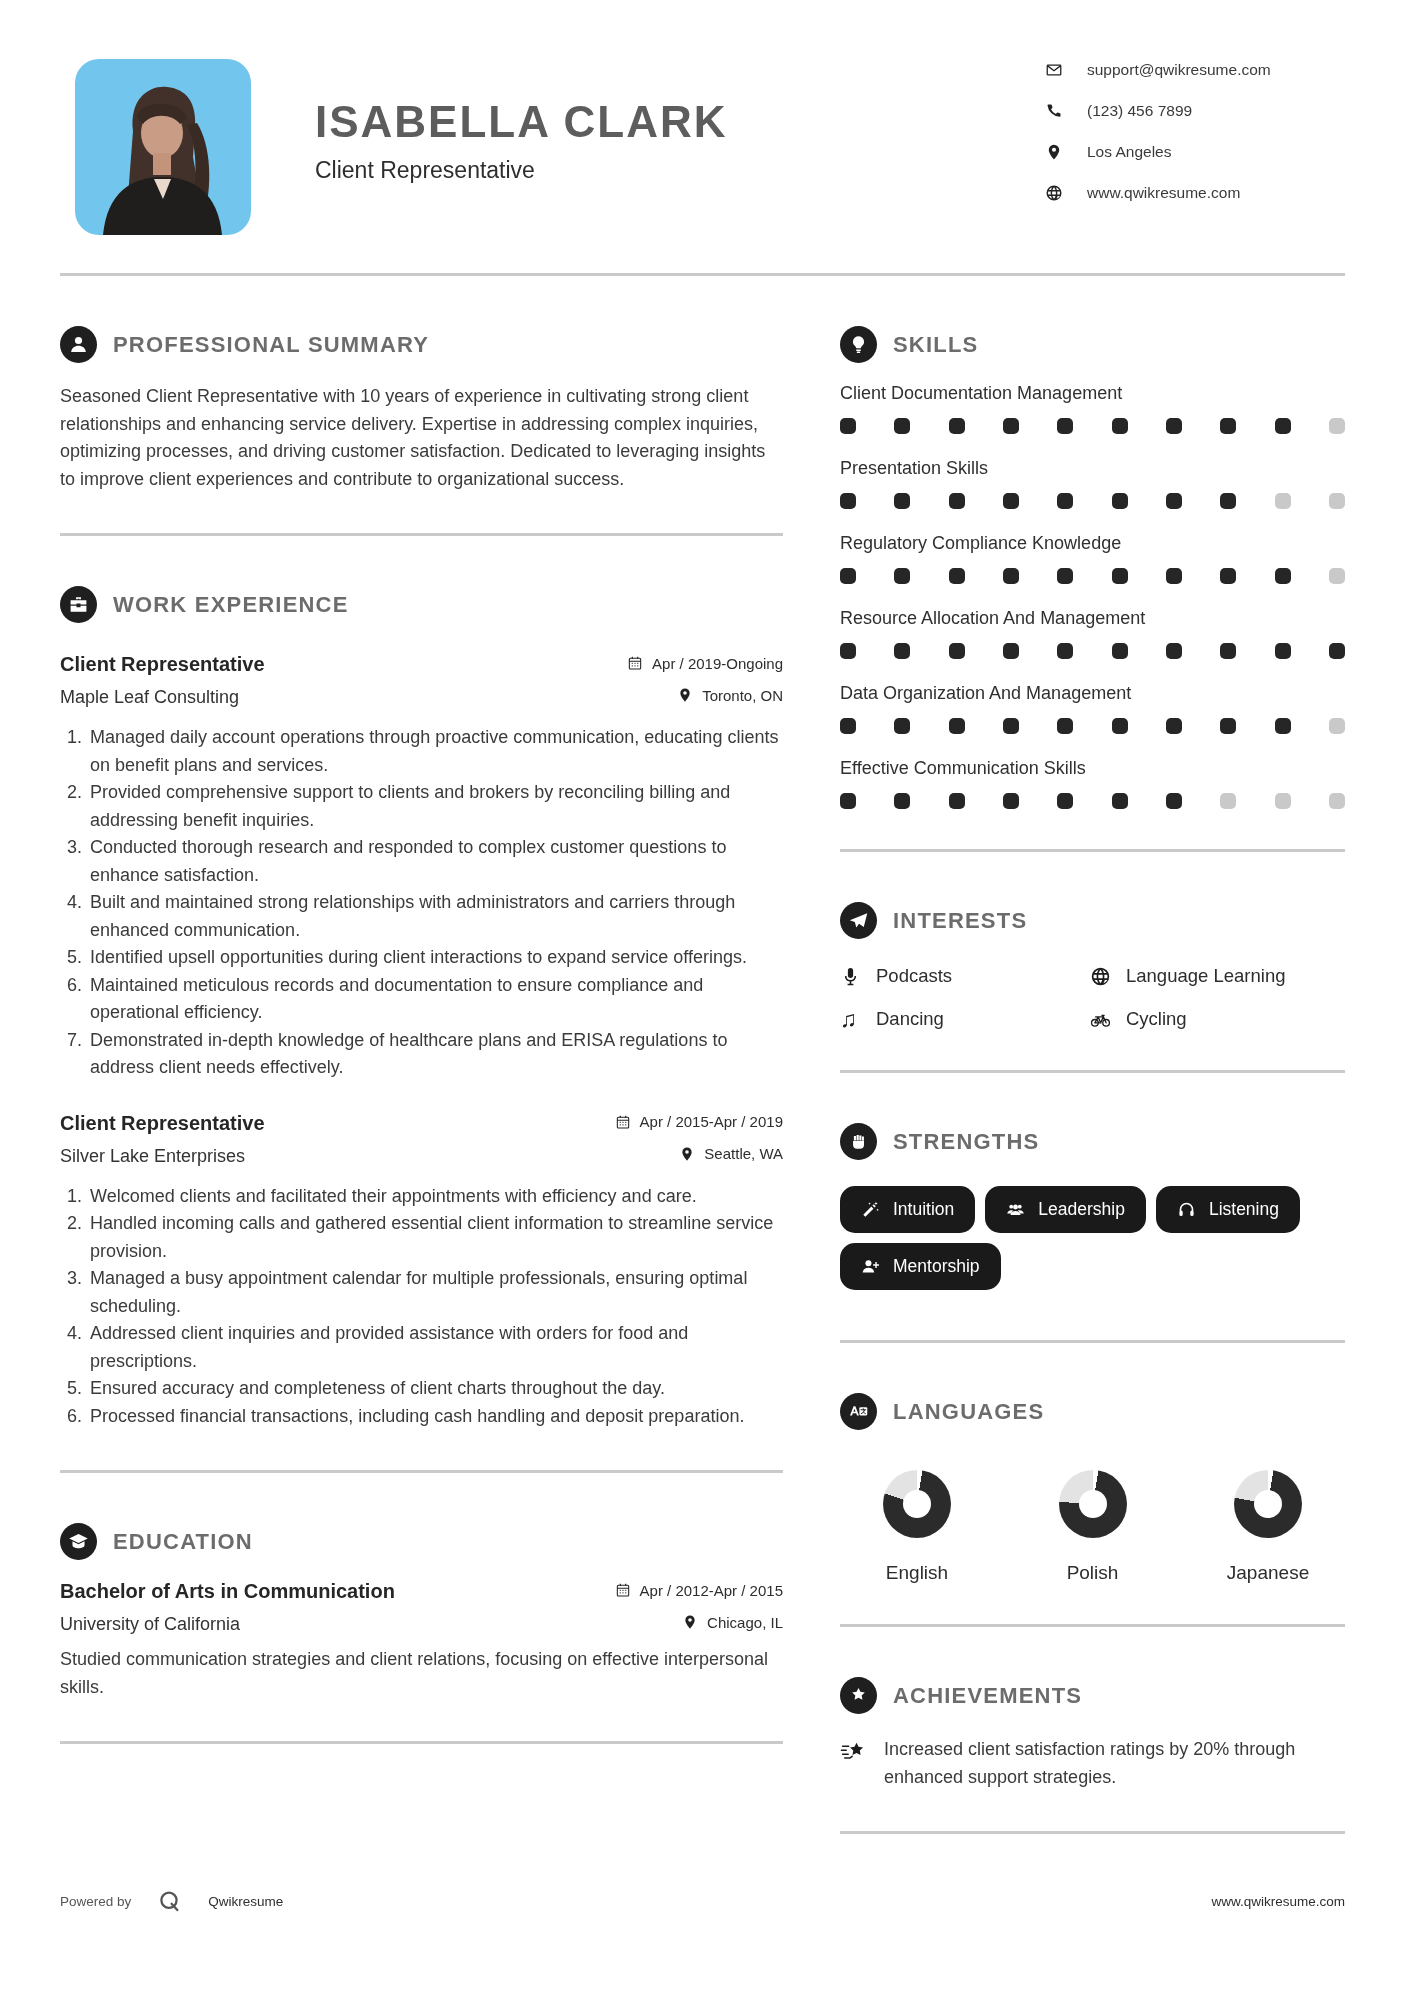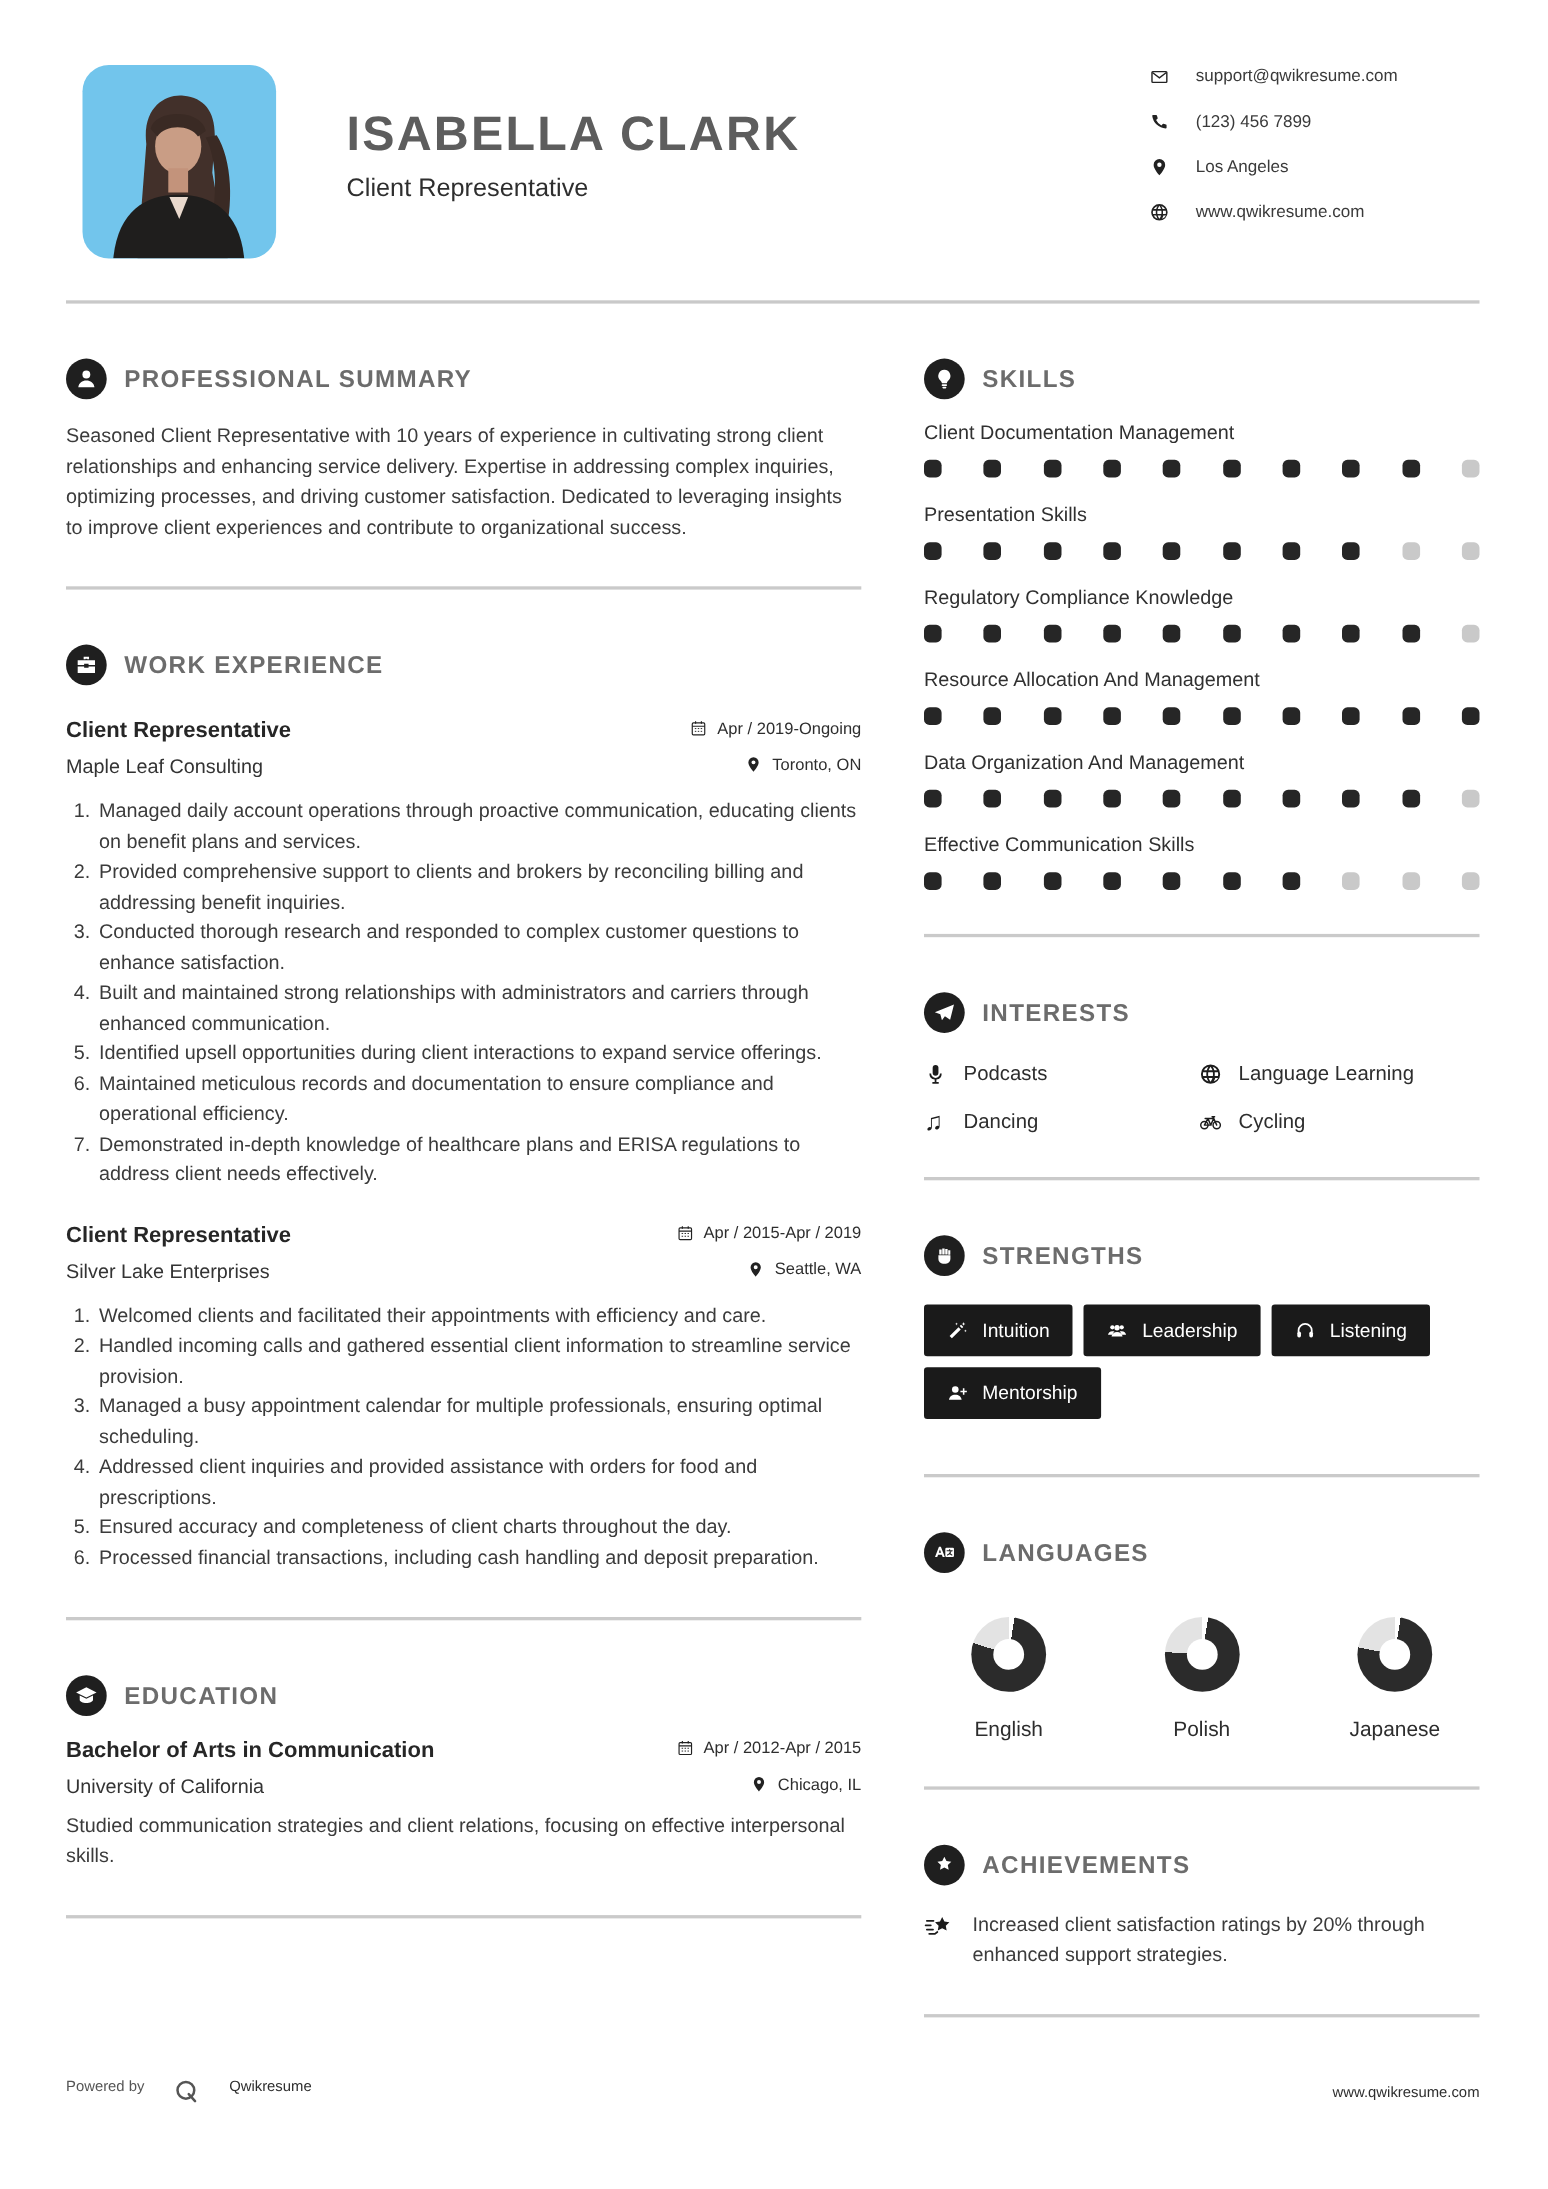--- a/index.html
+++ b/index.html
@@ -54,39 +54,39 @@
 
   
   .interests-grid{display:grid;grid-template-columns:250px auto;row-gap:21px;margin-top:26px}
   .interest{display:flex;align-items:center;gap:15px;font-size:18.5px;color:#2d2d2d}
   .interest .ic{width:21px;height:21px;color:#1c1c1c;flex:none}
   .glyph{font-size:23px;line-height:21px;color:#1c1c1c}
 
   
   .pills{margin-top:26px}
   .pill{display:inline-flex;align-items:center;gap:13px;background:#1a1a1a;color:#fff;
-        font-size:17.5px;height:47px;padding:0 21px;border-radius:3px;margin:0 10px 10px 0}
+        font-size:17.5px;height:47px;padding:0 21px;border-radius:15px;margin:0 10px 10px 0}
   .pill .ic{width:19px;height:19px;color:#fff;flex:none}
 
   
   .langs{display:flex;justify-content:space-between;padding:0 22px;margin-top:40px}
   .lang{text-align:center;width:110px}
   .donut{width:68px;height:68px;border-radius:50%;margin:0 auto;position:relative}
   .donut::after{content:"";position:absolute;inset:20px;background:#fff;border-radius:50%}
   .lang-label{margin-top:24px;font-size:19px;color:#2d2d2d}
 
   
   .ach{display:flex;gap:17px;margin-top:22px}
   .ach .ic{width:27px;height:27px;color:#1c1c1c;flex:none;margin-top:2px}
   .ach p{margin:0;font-size:18px;line-height:27.5px;color:#3b3b3b}
 
   
   .footer{position:absolute;left:60px;right:62px;bottom:76px;display:flex;
           justify-content:space-between;align-items:center;font-size:13.5px;color:#3c3c3c}
-  .footer-left{display:flex;align-items:flex-start;gap:26px}
+  .footer-left{display:flex;align-items:center;gap:26px}
   .powered{color:#555}
   .footer-left .ic{width:25px;height:25px;color:#555}
   .brand-link{color:#2e2e2e;cursor:pointer}
   .site{color:#2e2e2e}
 
   .ic{display:inline-flex}
   .ic svg{width:100%;height:100%;display:block}
 </style>
 </head>
 <body>

